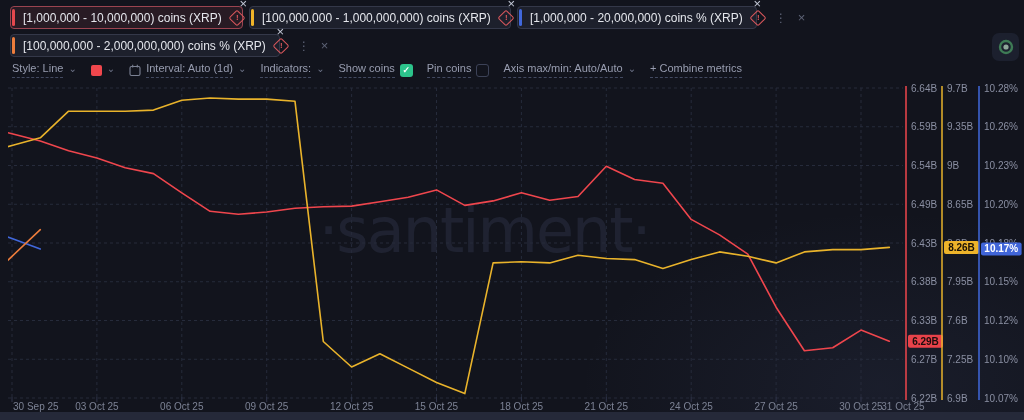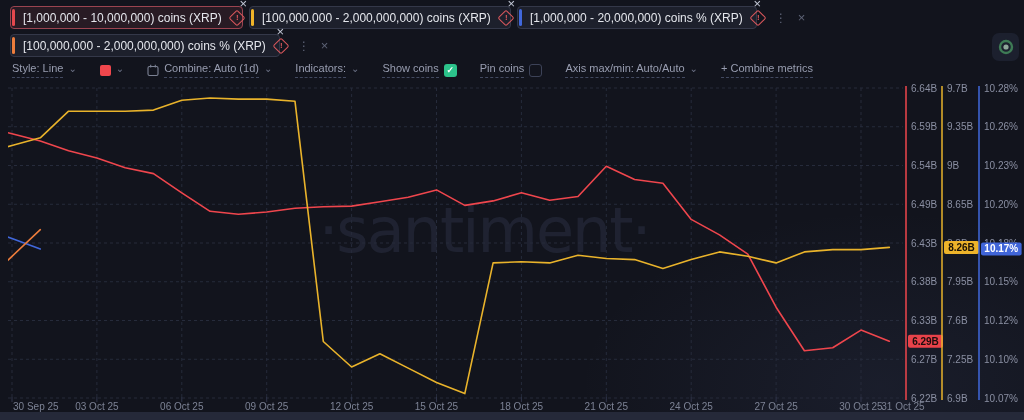--- a/index.html
+++ b/index.html
@@ -16,21 +16,21 @@
   .warn{width:10px;height:10px;border:1.2px solid #d9575c;border-radius:2px;
         transform:rotate(45deg);display:flex;align-items:center;justify-content:center;
         flex:none;margin:0 2px;}
   .warn i{transform:rotate(-45deg);font-style:normal;color:#d9575c;font-size:8px;
           font-weight:bold;line-height:1;}
   .dots{color:#5d6376;font-size:12px;line-height:1;padding:0 2px;}
   .tab-x{color:#5d6376;font-size:13px;line-height:1;padding:0 2px;}
   .corner-x{position:absolute;top:-10px;right:-5px;color:#c3c8d6;font-size:13px;line-height:1;}
   
   .toolbar{position:absolute;left:12px;top:60px;height:20px;display:flex;
-           align-items:center;gap:23px;}
+           align-items:center;gap:14px;}
   .tb-item{display:flex;align-items:center;gap:5px;cursor:pointer;}
   .tb-label{font-size:11px;color:#989db0;white-space:nowrap;
             border-bottom:1px dashed #424960;padding-bottom:3px;}
   .chev{color:#6c7287;font-size:10px;line-height:1;margin-top:-2px;}
   .swatch{width:11px;height:11px;border-radius:2px;}
   .checkbox{width:13px;height:13px;border-radius:3px;border:1px solid #3c4257;
             box-sizing:border-box;display:flex;align-items:center;justify-content:center;}
   .checkbox.checked{border:none;}
   .checkbox .mark{color:#fff;font-size:9px;line-height:1;font-weight:bold;}
   .cal{flex:none;}
@@ -153,21 +153,21 @@
     <span class="tab-label">[1,000,000 - 10,000,000) coins (XRP)</span>
     <span class="warn">
         <i>!</i>
       </span>
     <span class="dots">⋮</span>
     <span class="tab-x">×</span>
     <span class="corner-x">×</span>
   </div>
   <div class="tab" style="left:249px;top:6px;width:262px;">
     <span class="tab-accent" style="background: rgb(240, 180, 41);"></span>
-    <span class="tab-label">[100,000,000 - 2,000,000,000) coins (XRP)</span>
+    <span class="tab-label">[100,000,000 - 1,000,000,000) coins (XRP)</span>
     <span class="warn">
         <i>!</i>
       </span>
     <span class="dots">⋮</span>
     <span class="tab-x">×</span>
     <span class="corner-x">×</span>
   </div>
   <div class="tab" style="left:517px;top:6px;width:240px;">
     <span class="tab-accent" style="background: rgb(65, 104, 220);"></span>
     <span class="tab-label">[1,000,000 - 20,000,000) coins % (XRP)</span>
@@ -205,21 +205,21 @@
     <span class="tb-item">
       <span class="swatch" style="background: rgb(240, 71, 77);"></span>
       <span class="chev">⌄</span>
     </span>
     <span class="tb-item">
       <svg class="cal" width="12" height="13" viewBox="0 0 12 13">
         <rect x="1" y="2.5" width="10" height="9" rx="1.5" fill="none" stroke="#7c8294" stroke-width="1.1"></rect>
         <line x1="3.7" y1="0.8" x2="3.7" y2="3.6" stroke="#7c8294" stroke-width="1.1"></line>
         <line x1="8.3" y1="0.8" x2="8.3" y2="3.6" stroke="#7c8294" stroke-width="1.1"></line>
       </svg>
-      <span class="tb-label">Combine: Auto (1d)</span>
+      <span class="tb-label">Interval: Auto (1d)</span>
       <span class="chev">⌄</span>
     </span>
     <span class="tb-item">
       <span class="tb-label">Indicators:</span>
       <span class="chev">⌄</span>
     </span>
     <span class="tb-item">
       <span class="tb-label">Show coins</span>
       <span class="checkbox checked" style="background: rgb(44, 195, 139);">
         <span class="mark">✓</span>

